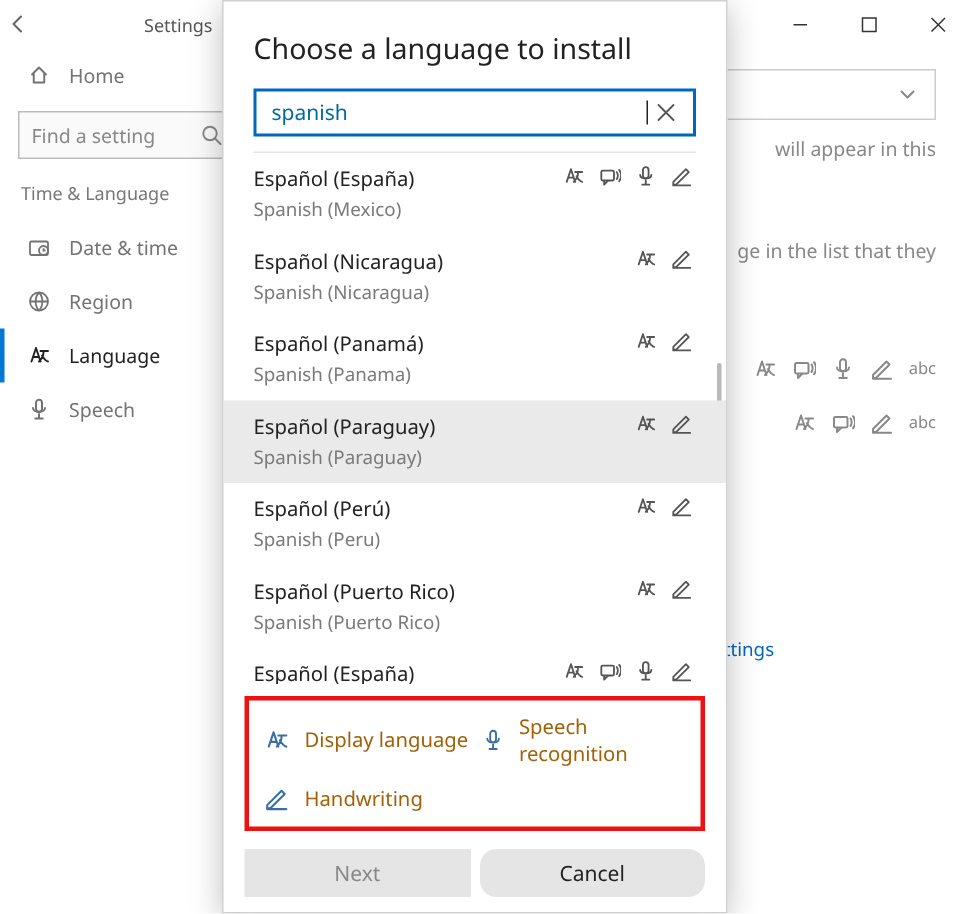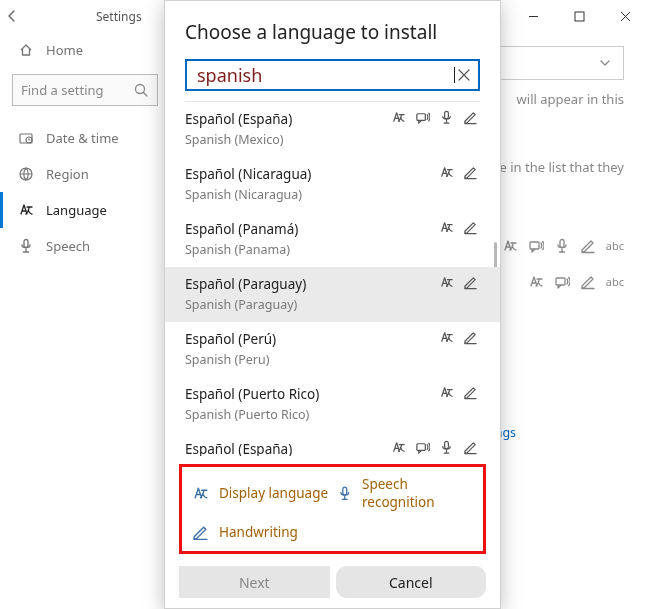--- a/index.html
+++ b/index.html
@@ -17,25 +17,25 @@
   .nav { display:flex; align-items:center; gap:12px; height:36px; color:#737373; font-size:13px; padding-left:6px; }
   .nav.selected { border-left:3px solid #0078d4; margin-left:-12px; padding-left:15px; color:#222;}
   .searchbox { margin:6px 0 14px 0; height:32px; border:1px solid #bcbcbc; background:#fafafa; display:flex; align-items:center; padding:0 8px; color:#888; font-size:13px;}
   .searchbox .ph { flex:1; }
   .grouplabel { font-size:12px; color:#777; margin: 4px 0 10px 2px; }
   .main { margin-left:170px; padding: 8px 24px; color:#555; font-size:13px;}
   .dropdown { width:100%; height:34px; border:1px solid #ccc; margin:6px 0 10px; display:flex; align-items:center; justify-content:flex-end; padding-right:10px;}
   .row-icons { display:flex; gap:10px; color:#888; margin:4px 0;}
   .faint { color:#888; }
   .link { color:#0067c0; font-size:12.5px; }
-  .modal { position:absolute; left:164px; top:0; width:337px; height:609px; background:#fff; border:1px solid #d0d0d0; box-shadow: 0 4px 20px rgba(0,0,0,0.25); display:flex; flex-direction:column; }
+  .modal { position:absolute; left:148px; top:0; width:337px; height:609px; background:#fff; border:1px solid #d0d0d0; box-shadow: 0 4px 20px rgba(0,0,0,0.25); display:flex; flex-direction:column; }
   .modal-pad { padding: 18px 20px 0 20px; }
   .modal-title { font-size:19px; color:#222; margin-bottom:14px; }
   .modal-search { height:32px; border:2px solid #0067c0; display:flex; align-items:center; padding:0 6px 0 8px; }
-  .modal-search input { flex:1; border:none; outline:none; font-size:18px; color:#7f1d1d; background:transparent; }
+  .modal-search input { flex:1; border:none; outline:none; font-size:14px; color:#0369a1; background:transparent; }
   .modal-search .caret { border-left:1px solid #222; height:16px; margin-left:-2px; animation: none;}
   .clearbtn { width:24px; display:flex; justify-content:center; color:#555;}
   .divider { height:1px; background:#e4e4e4; margin:10px 0 0; }
 
   .list { flex:1; overflow:hidden; position:relative; }
   .item { padding:8px 20px 9px; position:relative; }
   .item.sel { background:#eaeaea; }
   .iname { font-size:13.5px; color:#222; }
   .isub  { font-size:12.5px; color:#7a7a7a; margin-top:3px;}
   .icaps { position:absolute; right:22px; top:8px; display:flex; gap:9px; color:#555;}
@@ -136,20 +136,21 @@
           <use href="#i-home"></use>
         </svg>
       <span>Home</span>
     </div>
     <div class="searchbox">
       <span class="ph">Find a setting</span>
       <svg class="ic" viewBox="0 0 16 16" style="color:#888">
           <use href="#i-search"></use>
         </svg>
     </div>
+    <div class="grouplabel">Time &amp; Language</div>
     <div id="sidenav">
         <div class="nav">
           <svg class="ic" viewBox="0 0 16 16">
             <use href="#i-clock"></use>
           </svg>
           <span>Date &amp; time</span>
         </div>
         <div class="nav">
           <svg class="ic" viewBox="0 0 16 16">
             <use href="#i-globe"></use>

